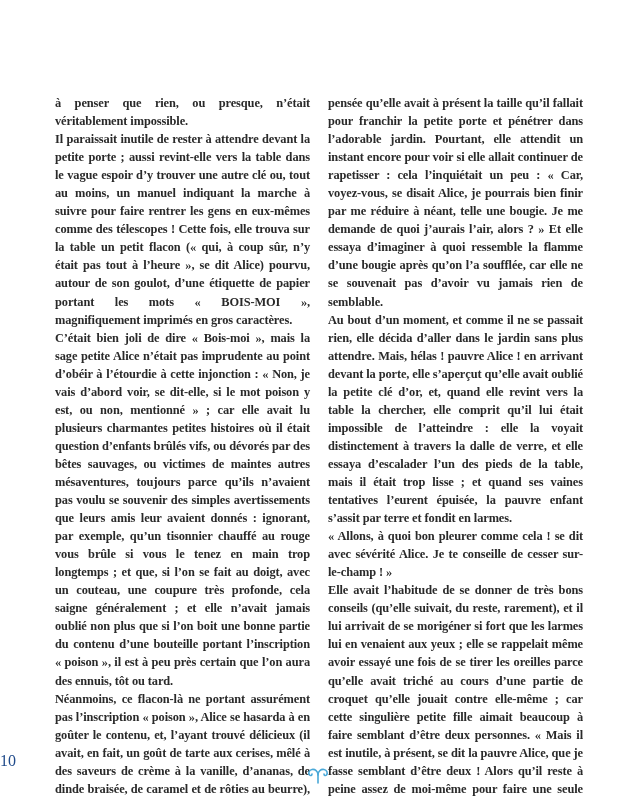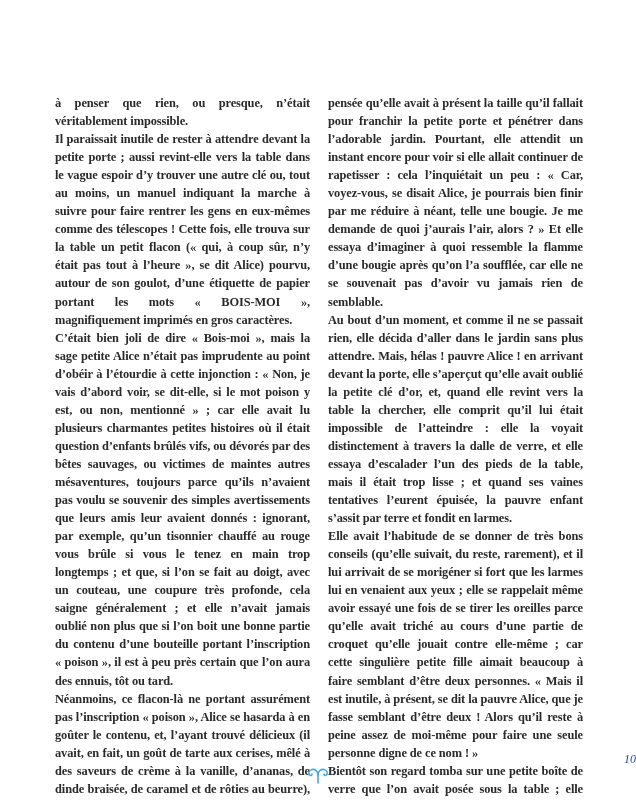--- a/index.html
+++ b/index.html
@@ -13,43 +13,43 @@
       position: absolute; top: 94px; width: 255px;
       font-size: 12.4px; line-height: 18.05px;
       text-align: justify; hyphens: none;
       letter-spacing: -0.1px;
     }
     .col.left { left: 55px; }
     .col.right { left: 328px; }
     .col p { margin: 0; font-weight: bold; }
     .folio {
       position: absolute; top: 752px; left: 0; width: 636px;
-      text-align: right; font-size: 12px; color: #1f4a8a;
+      text-align: left; font-size: 16px; color: #1f4a8a;
       font-family: "Liberation Serif", serif;
-      font-style: italic;
     }
     .ornament {
       position: absolute; top: 768px; left: 306px; width: 24px; height: 16px;
     }
   </style>
 </head>
 <body>
 
 <div class="col left">
   <p>à penser que rien, ou presque, n’était véritablement impossible.</p>
   <p>Il paraissait inutile de rester à attendre devant la petite porte ; aussi revint-elle vers la table dans le vague espoir d’y trouver une autre clé ou, tout au moins, un manuel indiquant la marche à suivre pour faire rentrer les gens en eux-mêmes comme des télescopes ! Cette fois, elle trouva sur la table un petit flacon (« qui, à coup sûr, n’y était pas tout à l’heure », se dit Alice) pourvu, autour de son goulot, d’une étiquette de papier portant les mots « BOIS-MOI », magnifiquement imprimés en gros caractères.</p>
   <p>C’était bien joli de dire « Bois-moi », mais la sage petite Alice n’était pas imprudente au point d’obéir à l’étourdie à cette injonction : « Non, je vais d’abord voir, se dit-elle, si le mot poison y est, ou non, mentionné » ; car elle avait lu plusieurs charmantes petites histoires où il était question d’enfants brûlés vifs, ou dévorés par des bêtes sauvages, ou victimes de maintes autres mésaventures, toujours parce qu’ils n’avaient pas voulu se souvenir des simples avertissements que leurs amis leur avaient donnés : ignorant, par exemple, qu’un tisonnier chauffé au rouge vous brûle si vous le tenez en main trop longtemps ; et que, si l’on se fait au doigt, avec un couteau, une coupure très profonde, cela saigne généralement ; et elle n’avait jamais oublié non plus que si l’on boit une bonne partie du contenu d’une bouteille portant l’inscription « poison », il est à peu près certain que l’on aura des ennuis, tôt ou tard.</p>
   <p>Néanmoins, ce flacon-là ne portant assurément pas l’inscription « poison », Alice se hasarda à en goûter le contenu, et, l’ayant trouvé délicieux (il avait, en fait, un goût de tarte aux cerises, mêlé à des saveurs de crème à la vanille, d’ananas, de dinde braisée, de caramel et de rôties au beurre), elle eût tôt fait de l’avaler jusqu’à la dernière goutte.</p>
   <p>« Quelle drôle de sensation ! fit Alice. On dirait que je rentre en moi-même comme un télescope. »</p>
 
 </div>
 
 <div class="col right">
   <p>pensée qu’elle avait à présent la taille qu’il fallait pour franchir la petite porte et pénétrer dans l’adorable jardin. Pourtant, elle attendit un instant encore pour voir si elle allait continuer de rapetisser : cela l’inquiétait un peu : « Car, voyez-vous, se disait Alice, je pourrais bien finir par me réduire à néant, telle une bougie. Je me demande de quoi j’aurais l’air, alors ? » Et elle essaya d’imaginer à quoi ressemble la flamme d’une bougie après qu’on l’a soufflée, car elle ne se souvenait pas d’avoir vu jamais rien de semblable.</p>
   <p>Au bout d’un moment, et comme il ne se passait rien, elle décida d’aller dans le jardin sans plus attendre. Mais, hélas ! pauvre Alice ! en arrivant devant la porte, elle s’aperçut qu’elle avait oublié la petite clé d’or, et, quand elle revint vers la table la chercher, elle comprit qu’il lui était impossible de l’atteindre : elle la voyait distinctement à travers la dalle de verre, et elle essaya d’escalader l’un des pieds de la table, mais il était trop lisse ; et quand ses vaines tentatives l’eurent épuisée, la pauvre enfant s’assit par terre et fondit en larmes.</p>
+  <p>« Allons, à quoi bon pleurer comme cela ! se dit avec sévérité Alice. Je te conseille de cesser sur-le-champ ! »</p>
   <p>Elle avait l’habitude de se donner de très bons conseils (qu’elle suivait, du reste, rarement), et il lui arrivait de se morigéner si fort que les larmes lui en venaient aux yeux ; elle se rappelait même avoir essayé une fois de se tirer les oreilles parce qu’elle avait triché au cours d’une partie de croquet qu’elle jouait contre elle-même ; car cette singulière petite fille aimait beaucoup à faire semblant d’être deux personnes. « Mais il est inutile, à présent, se dit la pauvre Alice, que je fasse semblant d’être deux ! Alors qu’il reste à peine assez de moi-même pour faire une seule personne digne de ce nom ! »</p>
   <p>Bientôt son regard tomba sur une petite boîte de verre que l’on avait posée sous la table ; elle l’ouvrit, et trouva dedans un très petit gâteau sur lequel les mots « MANGE-MOI » étaient fort joliment inscrits en lettres formées par la juxtaposition d’un certain nombre de grains de raisins secs. « Ma foi ! je vais le manger, se dit Alice ; s’il me fait grandir, je pourrai</p>
 </div>
 
 <div class="folio">10</div>
 
 <svg class="ornament" viewBox="0 0 24 16">
   <path d="M12 15 L12 7 C12 3 9 1 6 1.5 C3 2 2 5 3.5 7 C4.5 8 6 7.5 6 6" fill="none" stroke="#4aa8d8" stroke-width="1.6" stroke-linecap="round"></path>
   <path d="M12 7 C12 3 15 1 18 1.5 C21 2 22 5 20.5 7 C19.5 8 18 7.5 18 6" fill="none" stroke="#4aa8d8" stroke-width="1.6" stroke-linecap="round"></path>
 </svg>

